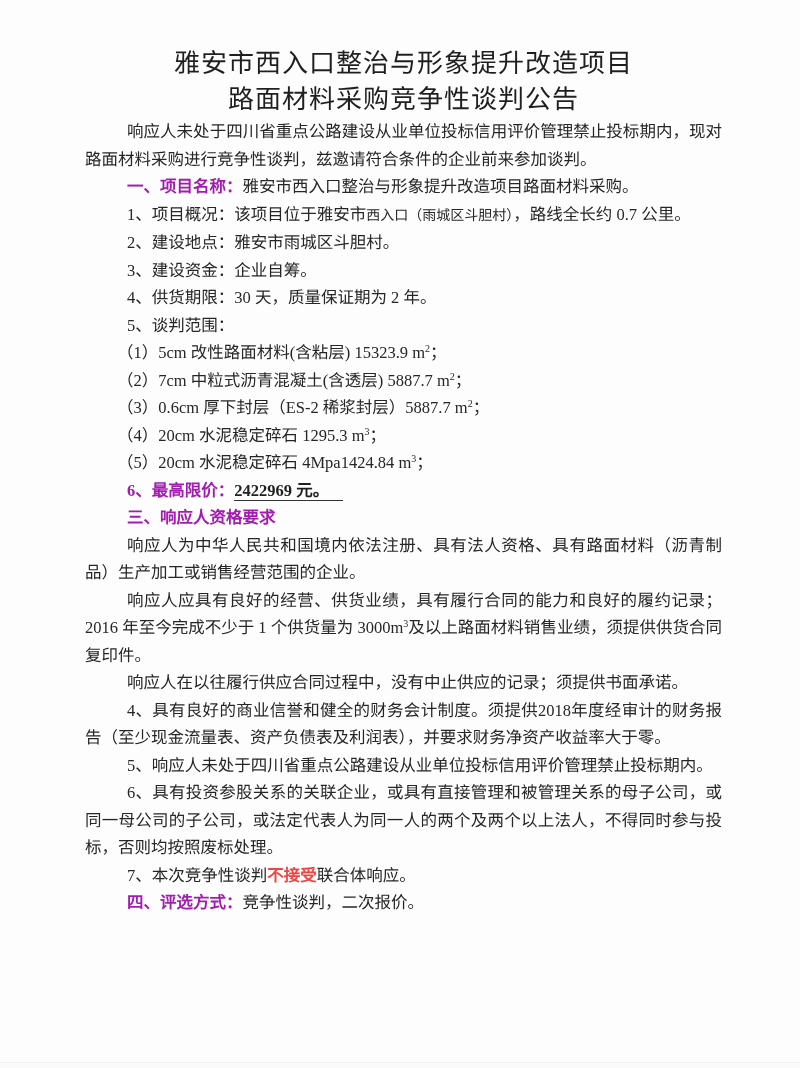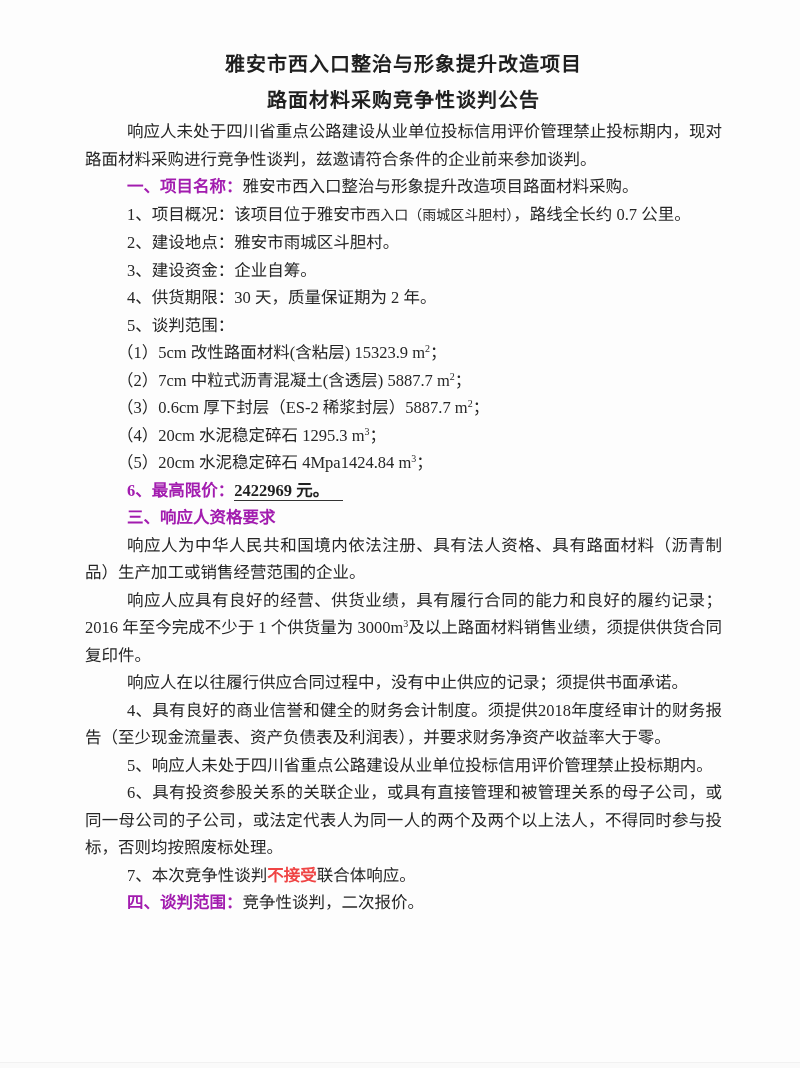--- a/index.html
+++ b/index.html
@@ -15,22 +15,22 @@
     font-family: "Liberation Serif", "DejaVu Serif", serif;
     color: #262626;
     overflow: hidden;
     box-sizing: border-box;
   }
   .content {
     padding: 46px 78px 0 85px;
   }
   .doc-title {
     text-align: center;
-    font-size: 20px;
-    font-weight: bold;
+    font-size: 26px;
+    font-weight: normal;
     line-height: 36px;
     color: #1f1f1f;
     letter-spacing: 1px;
   }
   .body-text {
     font-size: 16.5px;
     line-height: 27.5px;
     text-align: justify;
   }
   p {
@@ -105,19 +105,19 @@
 
       <p class="indent-para"><span>响应人应具有良好的经营、供货业绩，具有履行合同的能力和良好的履约记录；2016 年至今完成不少于 1 个供货量为 3000m</span><sup>3</sup><span>及以上路面材料销售业绩，须提供供货合同复印件。</span></p>
 
       <p class="indent-para">响应人在以往履行供应合同过程中，没有中止供应的记录；须提供书面承诺。</p>
       <p class="indent-para">4、具有良好的商业信誉和健全的财务会计制度。须提供2018年度经审计的财务报告（至少现金流量表、资产负债表及利润表），并要求财务净资产收益率大于零。</p>
       <p class="indent-para">5、响应人未处于四川省重点公路建设从业单位投标信用评价管理禁止投标期内。</p>
       <p class="indent-para">6、具有投资参股关系的关联企业，或具有直接管理和被管理关系的母子公司，或同一母公司的子公司，或法定代表人为同一人的两个及两个以上法人，不得同时参与投标，否则均按照废标处理。</p>
 
       <p class="indent-para"><span>7、本次竞争性谈判</span><span class="emph-underline">不接受</span><span>联合体响应。</span></p>
 
-      <p class="indent-para"><span class="bold">四、谈判范围：</span><span>竞争性谈判，二次报价。</span></p>
+      <p class="indent-para"><span class="bold">四、评选方式：</span><span>竞争性谈判，二次报价。</span></p>
 
     </div>
   </div>
 
   <div class="page-bottom-edge"></div>
 </div>
 
 </body></html>

